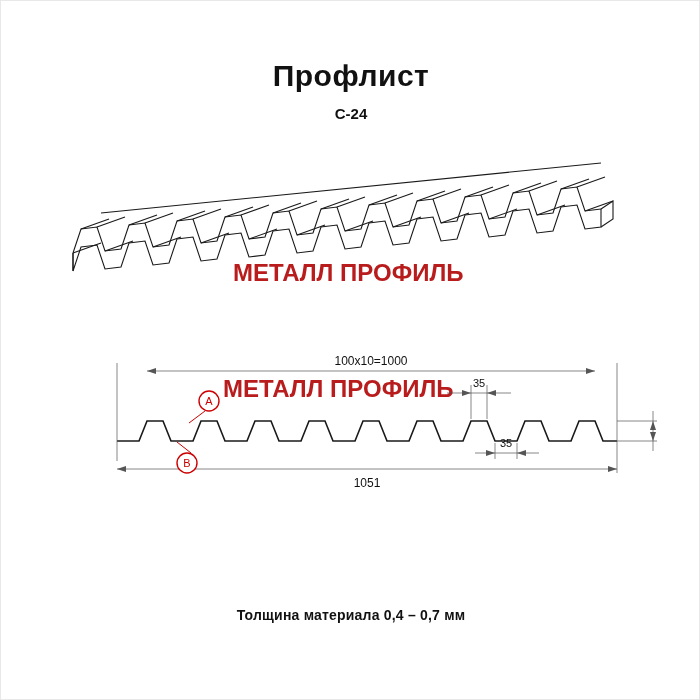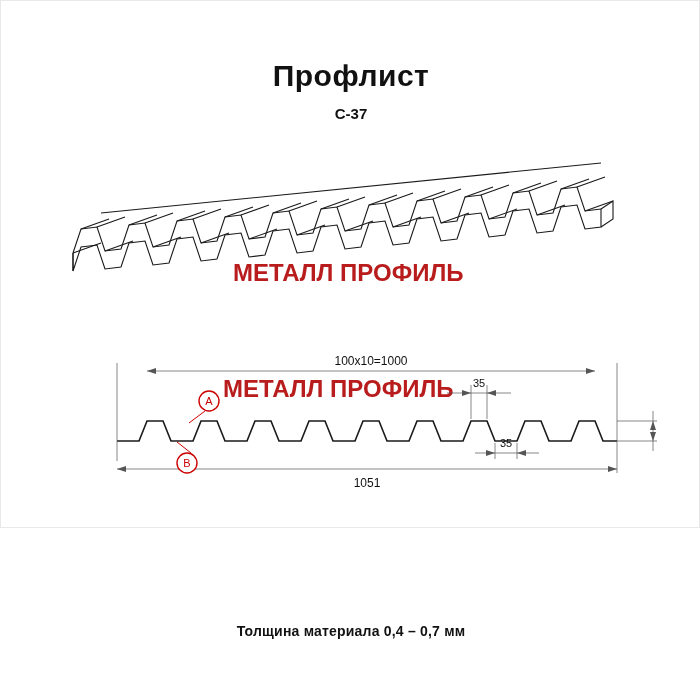--- a/index.html
+++ b/index.html
@@ -11,21 +11,21 @@
     height: 700px;
     background: #ffffff;
     font-family: "Liberation Sans", sans-serif;
     color: #1a1a1a;
     position: relative;
     overflow: hidden;
   }
   .page {
     position: relative;
     width: 700px;
-    height: 528px;
+    height: 700px;
     border: 1px solid #e8e8e8;
     box-sizing: border-box;
   }
   .title {
     position: absolute;
     top: 58px;
     left: 0;
     width: 700px;
     text-align: center;
     font-size: 30px;
@@ -38,21 +38,21 @@
     top: 104px;
     left: 0;
     width: 700px;
     text-align: center;
     font-size: 15px;
     font-weight: bold;
     color: #111111;
   }
   .footnote {
     position: absolute;
-    top: 622px;
+    top: 606px;
     left: 0;
     width: 700px;
     text-align: center;
     font-size: 14px;
     font-weight: bold;
     color: #111111;
     letter-spacing: 0.2px;
   }
   .iso-wrap {
     position: absolute;
@@ -88,21 +88,21 @@
   }
   svg { display: block; }
   text { font-family: "Liberation Sans", sans-serif; }
 </style>
 </head>
 <body>
 
 <div class="page">
 
   <div class="title">Профлист</div>
-  <div class="subtitle">С-37</div>
+  <div class="subtitle">С-24</div>
 
   <div class="wm wm1">МЕТАЛЛ ПРОФИЛЬ</div>
   <div class="wm wm2">МЕТАЛЛ ПРОФИЛЬ</div>
 
   <div class="iso-wrap">
     <svg width="580" height="180" viewBox="0 0 580 180">
       <g fill="none" stroke="#1a1a1a" stroke-width="1.1" stroke-linejoin="miter">
 
         <path d="M40 72 L540 22" stroke-width="1.1"></path>
 

